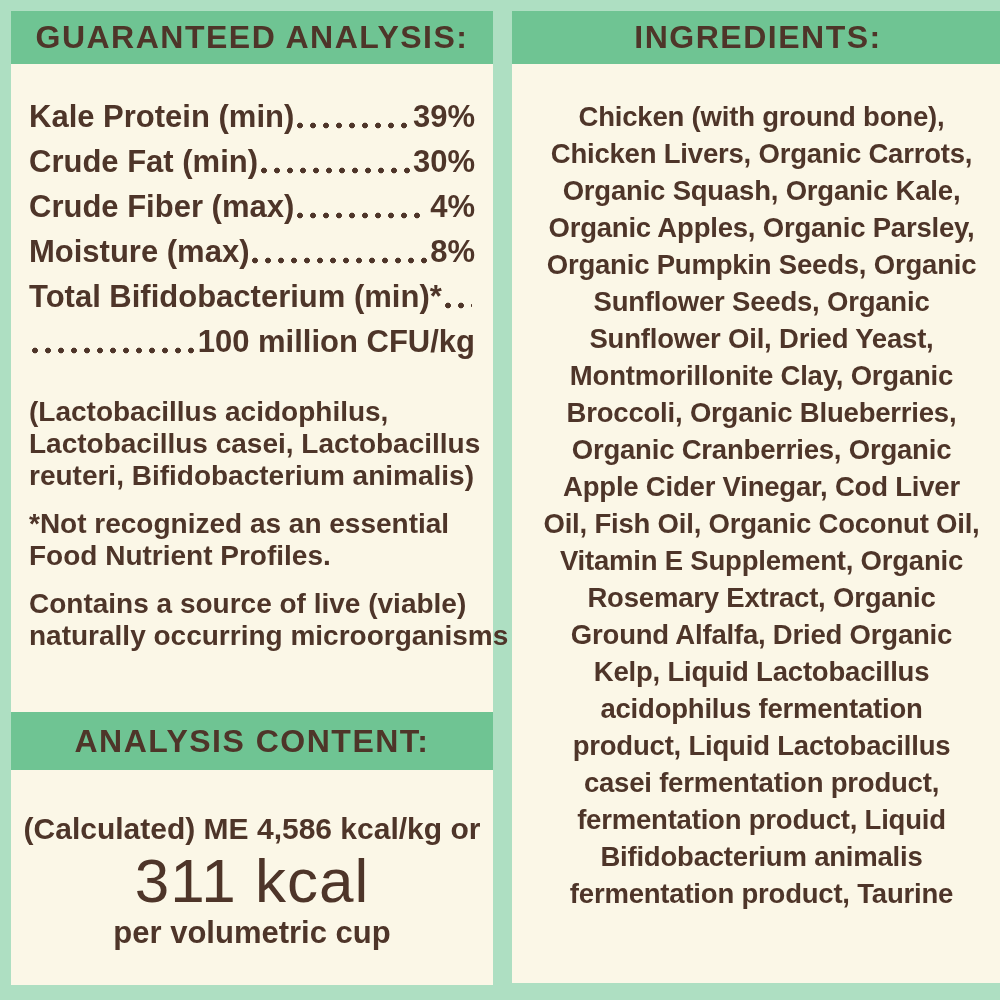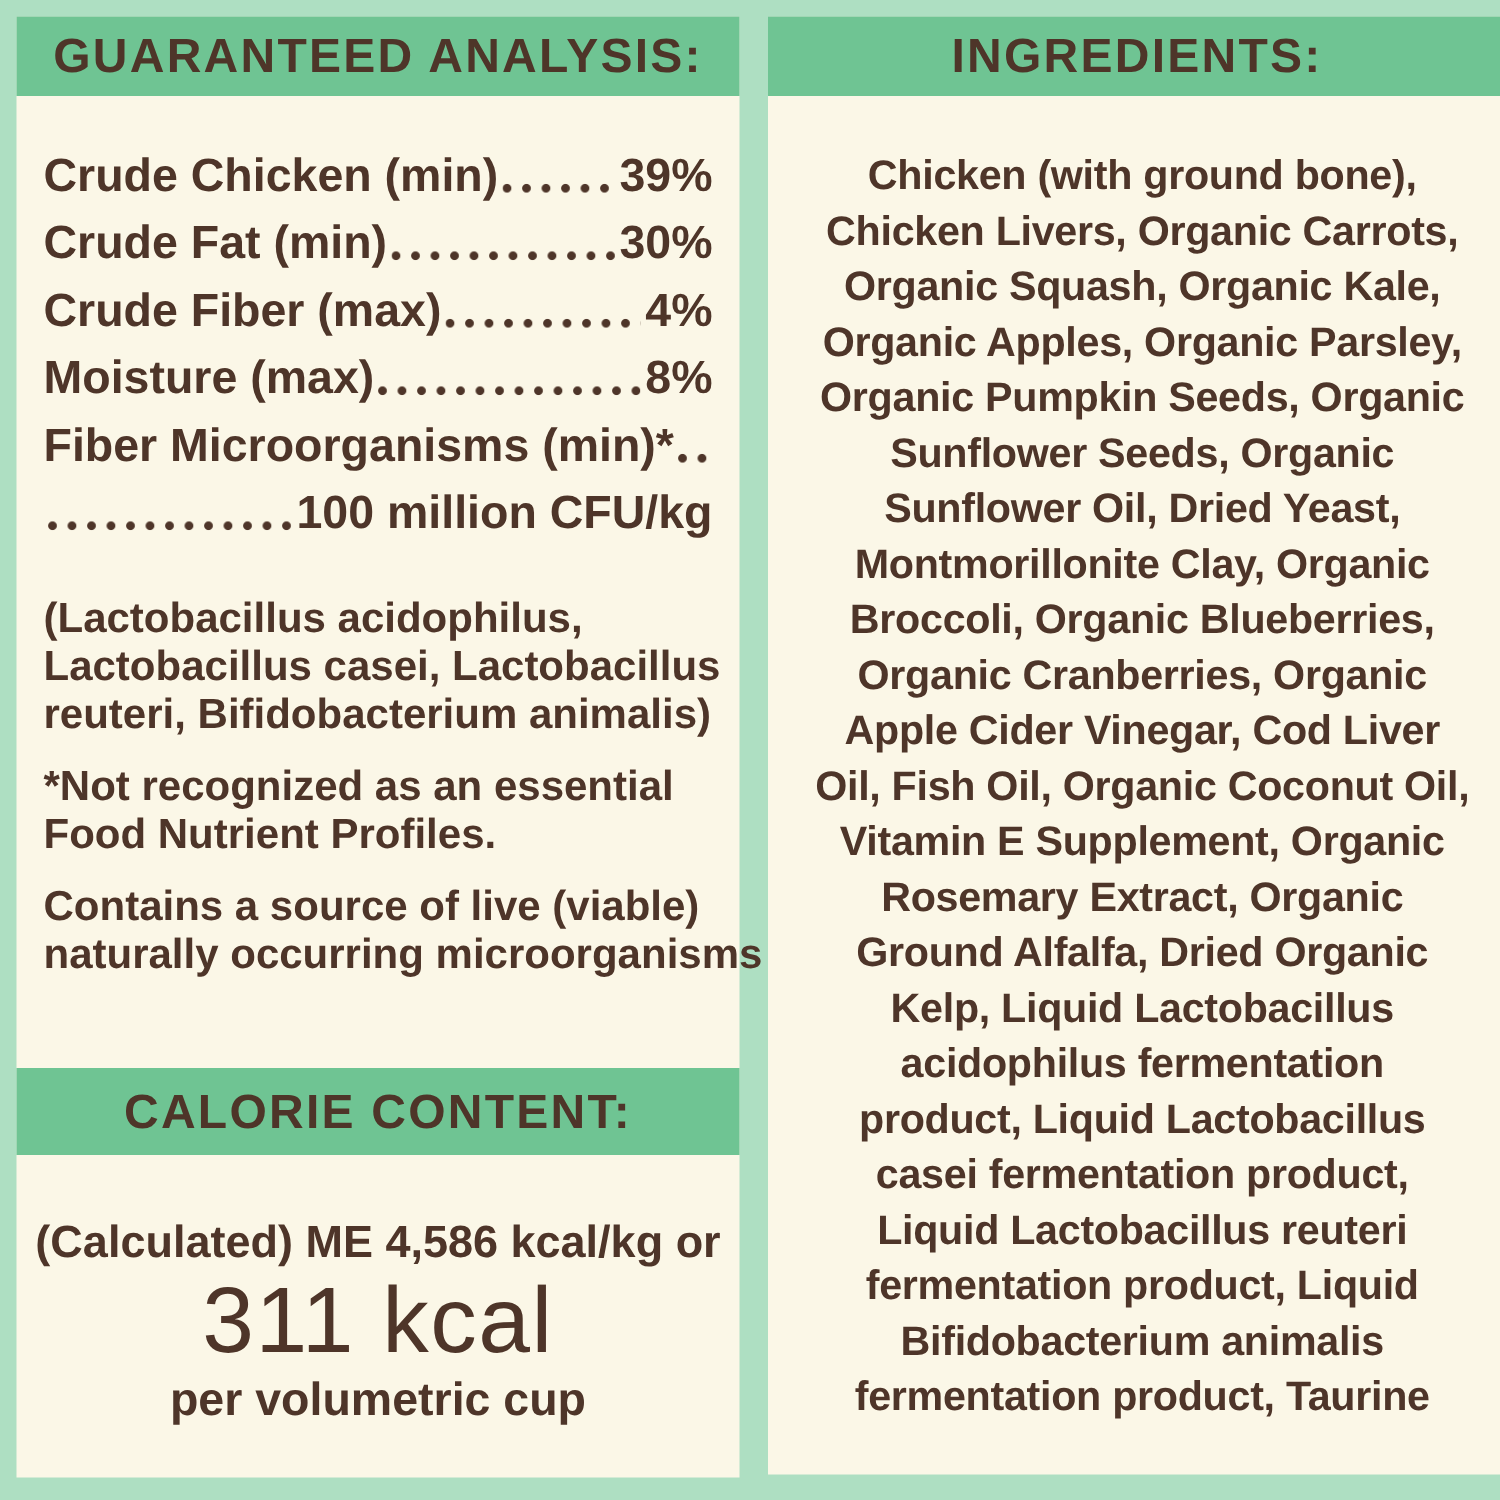--- a/index.html
+++ b/index.html
@@ -47,41 +47,41 @@
 <div class="stage">
 
   <section class="panel left">
     <header class="band">
       <span>GUARANTEED ANALYSIS:</span>
     </header>
 
     <div class="ga-body">
       <div class="rows">
           <div class="row">
-            <span class="lbl">Crude Chicken (min)</span>
+            <span class="lbl">Kale Protein (min)</span>
             <span class="dots"></span>
             <span class="val">39%</span>
           </div>
           <div class="row">
             <span class="lbl">Crude Fat (min)</span>
             <span class="dots"></span>
             <span class="val">30%</span>
           </div>
           <div class="row">
             <span class="lbl">Crude Fiber (max)</span>
             <span class="dots"></span>
             <span class="val">4%</span>
           </div>
           <div class="row">
             <span class="lbl">Moisture (max)</span>
             <span class="dots"></span>
             <span class="val">8%</span>
           </div>
           <div class="row">
-            <span class="lbl">Fiber Microorganisms (min)*</span>
+            <span class="lbl">Total Bifidobacterium (min)*</span>
             <span class="dots"></span>
           </div>
           <div class="row">
             <span class="dots"></span>
             <span class="val">100 million CFU/kg</span>
           </div>
         </div>
       <div class="paras">
           <div class="para">
             <div class="line">(Lactobacillus acidophilus,</div>
@@ -93,21 +93,21 @@
             <div class="line">Food Nutrient Profiles.</div>
           </div>
           <div class="para">
             <div class="line">Contains a source of live (viable)</div>
             <div class="line">naturally occurring microorganisms</div>
           </div>
         </div>
     </div>
 
     <header class="band cal">
-      <span>CALORIE CONTENT:</span>
+      <span>ANALYSIS CONTENT:</span>
     </header>
 
     <div class="cal-body">
       <div class="cal-line1">(Calculated) ME 4,586 kcal/kg or</div>
       <div class="cal-value">311 kcal</div>
       <div class="cal-line2">per volumetric cup</div>
     </div>
   </section>
 
   <section class="panel right">
@@ -127,20 +127,19 @@
         <div class="ing-line">Organic Cranberries, Organic</div>
         <div class="ing-line">Apple Cider Vinegar, Cod Liver</div>
         <div class="ing-line">Oil, Fish Oil, Organic Coconut Oil,</div>
         <div class="ing-line">Vitamin E Supplement, Organic</div>
         <div class="ing-line">Rosemary Extract, Organic</div>
         <div class="ing-line">Ground Alfalfa, Dried Organic</div>
         <div class="ing-line">Kelp, Liquid Lactobacillus</div>
         <div class="ing-line">acidophilus fermentation</div>
         <div class="ing-line">product, Liquid Lactobacillus</div>
         <div class="ing-line">casei fermentation product,</div>
-        <div class="ing-line">Liquid Lactobacillus reuteri</div>
         <div class="ing-line">fermentation product, Liquid</div>
         <div class="ing-line">Bifidobacterium animalis</div>
         <div class="ing-line">fermentation product, Taurine</div>
       </div>
   </section>
 
 </div>
 
 </body></html>

